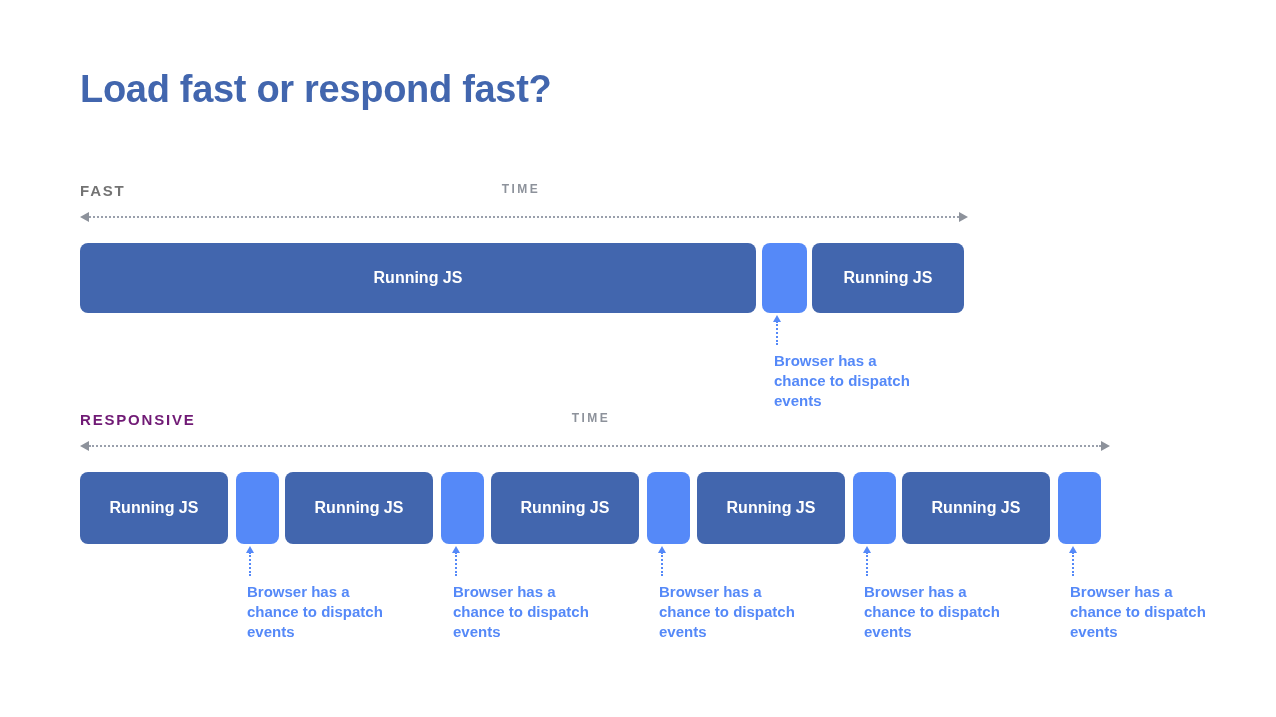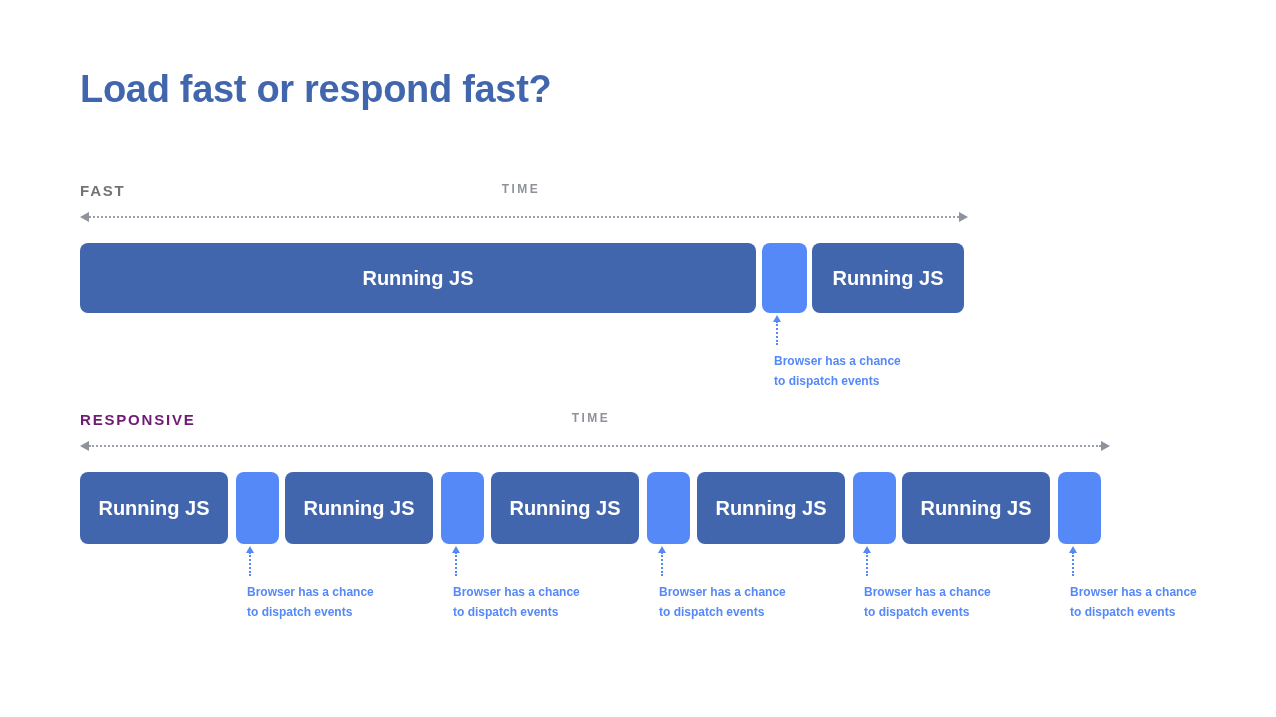--- a/index.html
+++ b/index.html
@@ -107,21 +107,21 @@
     box-sizing: border-box;
     display: flex;
     align-items: center;
     justify-content: center;
     color: #ffffff;
     font-weight: bold;
     white-space: nowrap;
   }
   .block.js {
     background: #4266ae;
-    font-size: 20px;
+    font-size: 16px;
   }
   .block.gap {
     background: #5589f8;
   }
 
   
   .callout {
     position: absolute;
   }
   .callout-stem {
@@ -140,21 +140,21 @@
     height: 0;
     border-left: 4px solid transparent;
     border-right: 4px solid transparent;
     border-bottom: 7px solid #5589f8;
   }
   .callout-text {
     position: absolute;
     top: 30px;
     left: -2px;
     width: 140px;
-    font-size: 12px;
+    font-size: 15px;
     font-weight: bold;
     line-height: 20px;
     color: #5589f8;
   }
 </style>
 </head>
 <body>
 
 <div id="slide">
 

